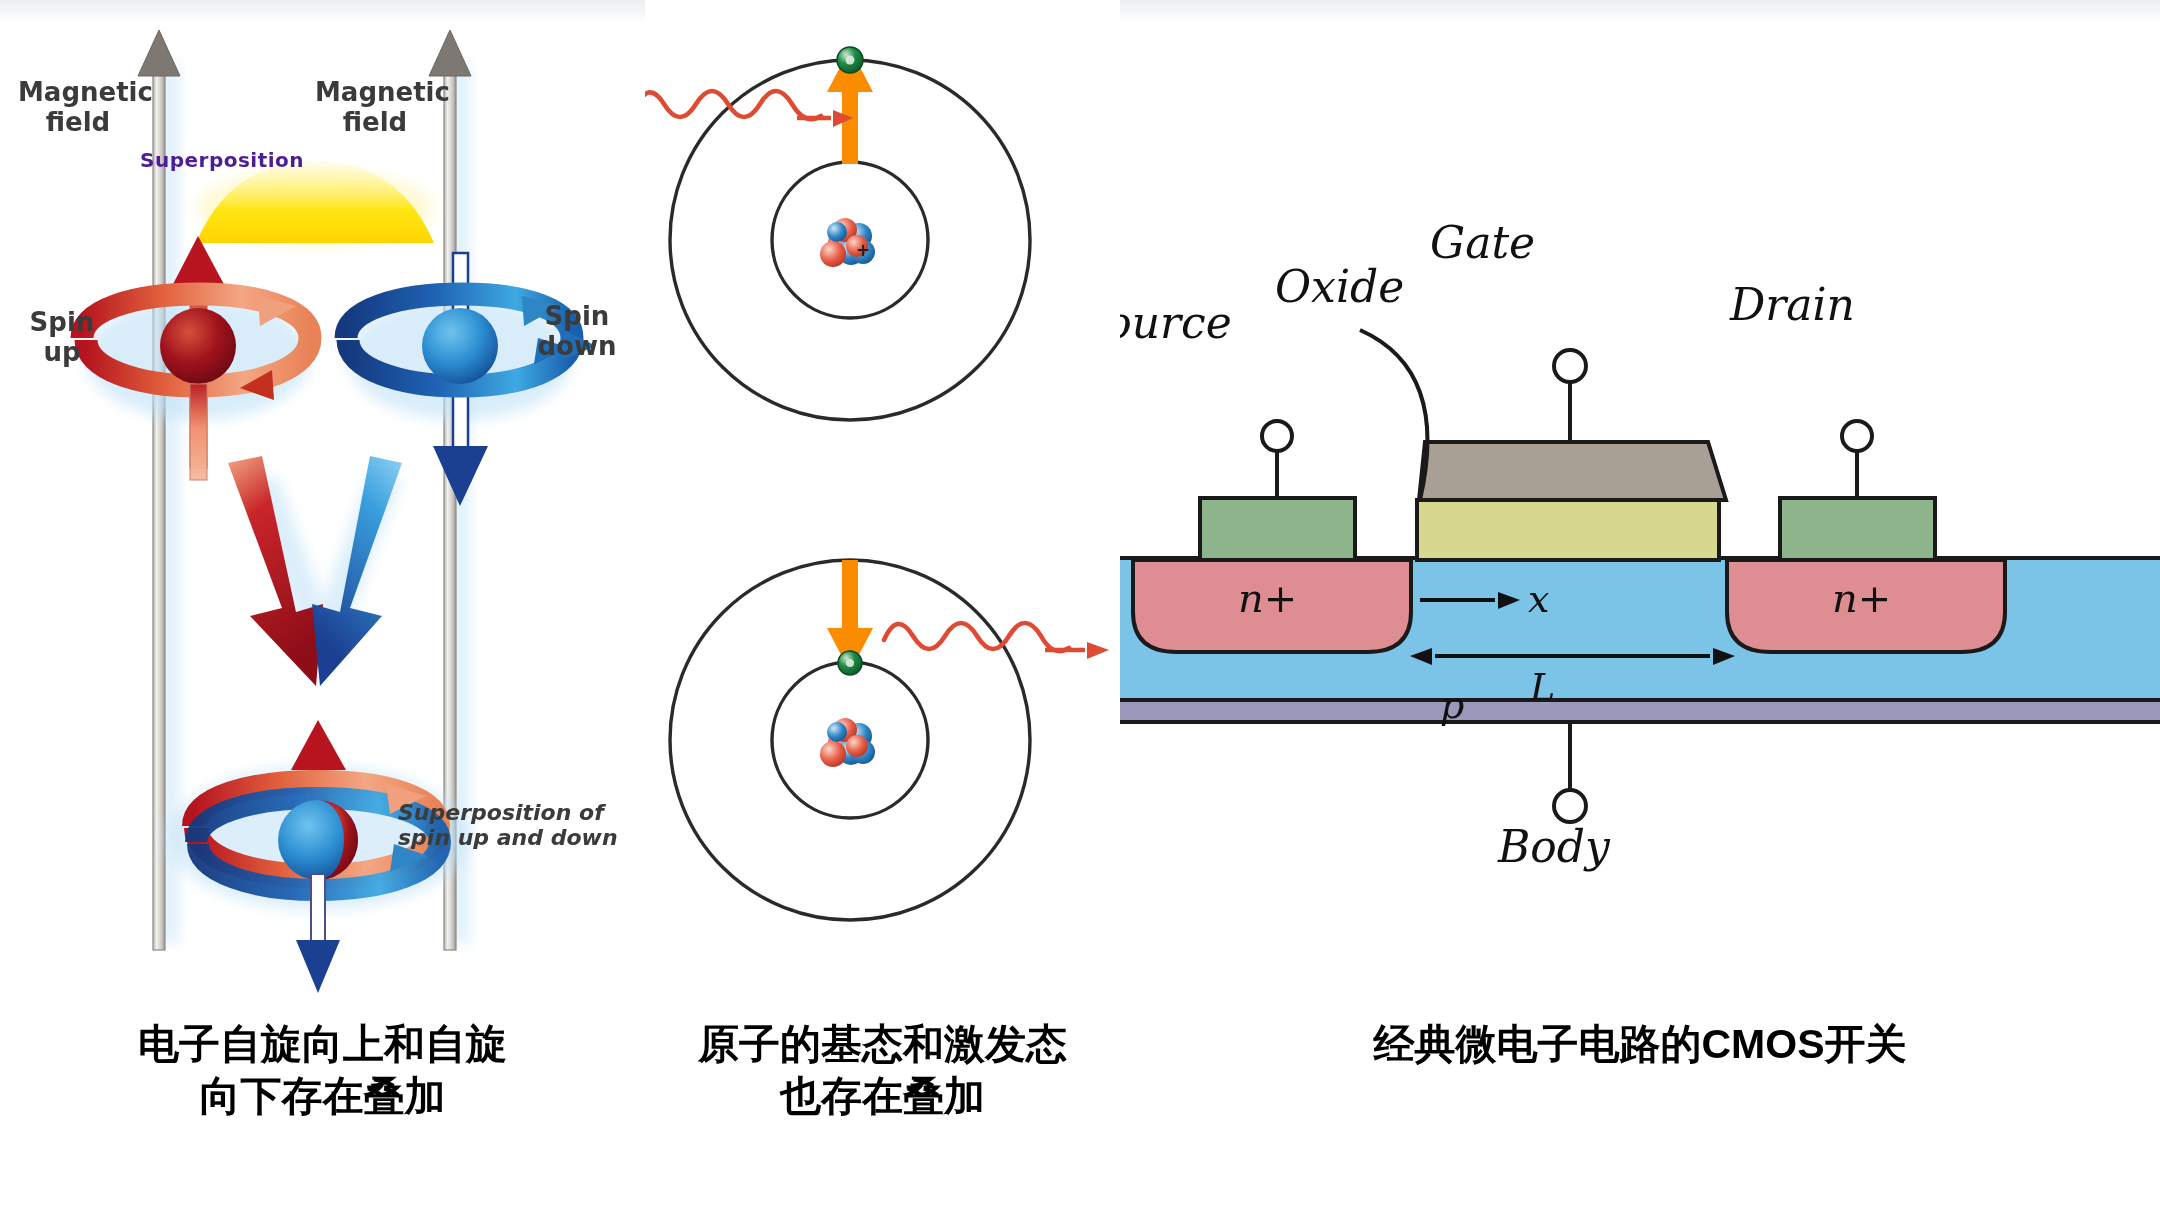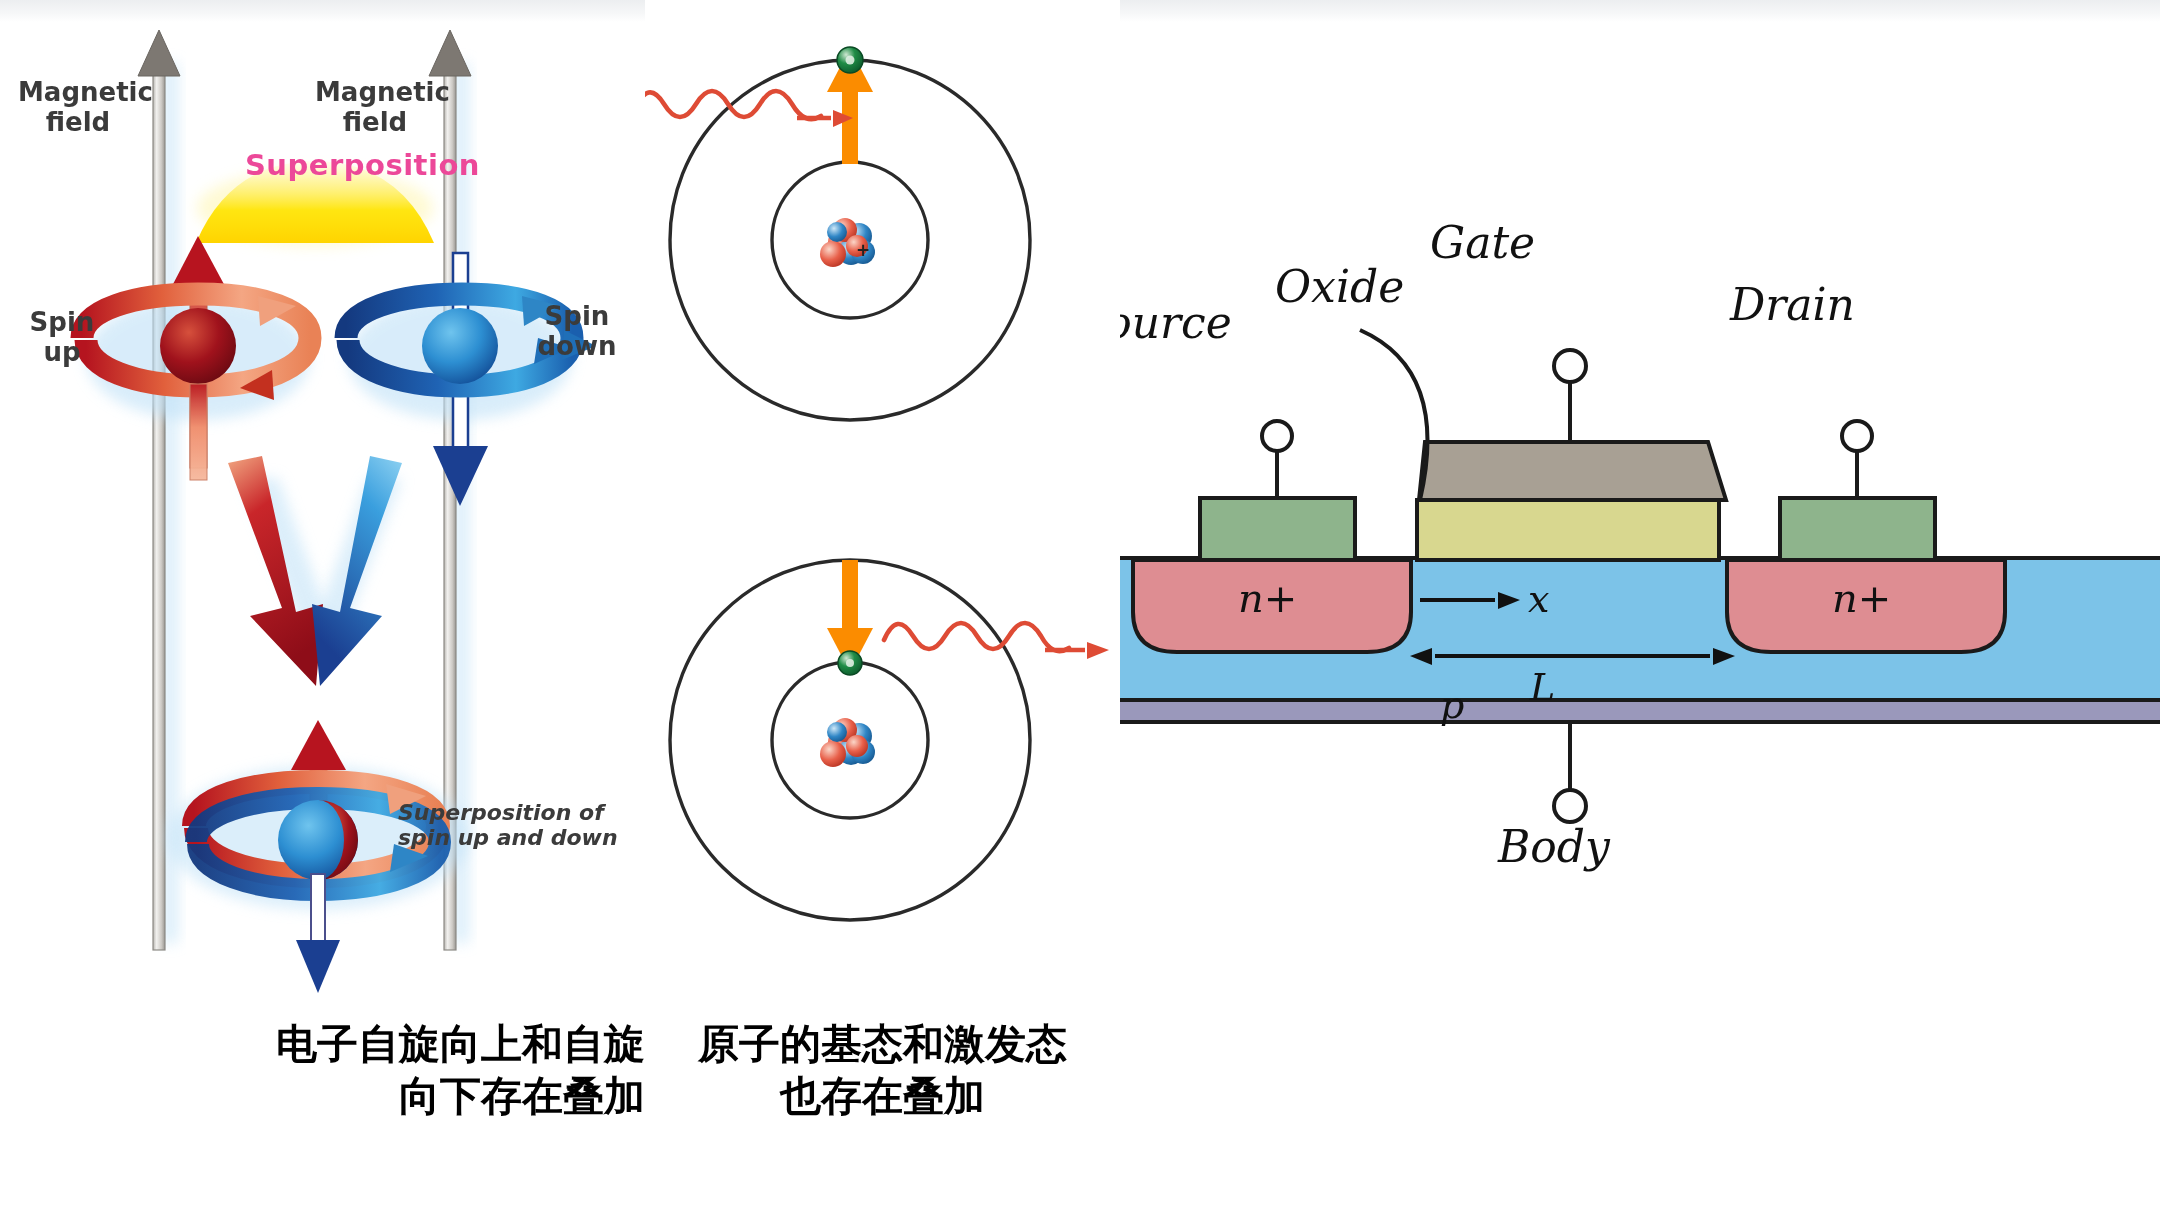--- a/index.html
+++ b/index.html
@@ -25,21 +25,21 @@
 
   .caption {
     position:absolute; left:0; width:100%;
     text-align:center;
     font-weight:bold;
     font-size:41px;
     line-height:1.28;
     color:#000;
     letter-spacing:0px;
   }
-  #caption-spin { top:1018px;text-align:right; }
+  #caption-spin { top:1018px; }
   #caption-atom { top:1018px; }
   #caption-cmos { top:1018px; }
 
   
   #spin-art { position:absolute; left:10px; top:8px; width:625px; height:990px; }
 
   .label-txt {
     position:absolute; font-size:26px; color:#3b3b3b;
     font-family:"DejaVu Sans", sans-serif; font-weight:600;
     line-height:1.15; text-align:center; white-space:pre-line;
@@ -201,23 +201,23 @@
   </svg>
 
   <div class="label-txt" style="left:18px; top:78px; width:120px;">Magnetic
 field</div>
   <div class="label-txt" style="left:315px; top:78px; width:120px;">Magnetic
 field</div>
   <div class="label-txt" style="left:14px; top:308px; width:96px;">Spin
 up</div>
   <div class="label-txt" style="left:522px; top:302px; width:110px;">Spin
 down</div>
-  <div style="position:absolute; left:140px; top:148px; width:340px; text-align:right;
-              font-family:'DejaVu Sans',sans-serif; font-weight:bold; font-size:29px;
-              color:#ec4899; letter-spacing:0.5px;">Superposition</div>
+  <div style="position:absolute; left:140px; top:148px; width:340px; text-align:left;
+              font-family:'DejaVu Sans',sans-serif; font-weight:bold; font-size:20px;
+              color:#4c1d95; letter-spacing:0.5px;">Superposition</div>
   <div class="label-txt" style="left:398px; top:800px; width:250px; text-align:left; font-size:22px;font-style:italic;">Superposition of
 spin up and down</div>
 
   <div class="caption" id="caption-spin">
     <div>电子自旋向上和自旋</div>
     <div>向下存在叠加</div>
   </div>
 </div>
 
 <div class="panel" id="panel-atom">
@@ -364,14 +364,15 @@
 
       <text x="-45" y="338" font-size="44" fill="#111">Source</text>
       <text x="155" y="302" font-size="44" fill="#111">Oxide</text>
       <text x="310" y="258" font-size="44" fill="#111">Gate</text>
       <text x="610" y="320" font-size="44" fill="#111">Drain</text>
       <text x="378" y="862" font-size="44" fill="#111">Body</text>
     </g>
   </svg>
 
   <div class="caption" id="caption-cmos">
+    <div>经典微电子电路的CMOS开关</div>
   </div>
 </div>
 
 </body></html>

